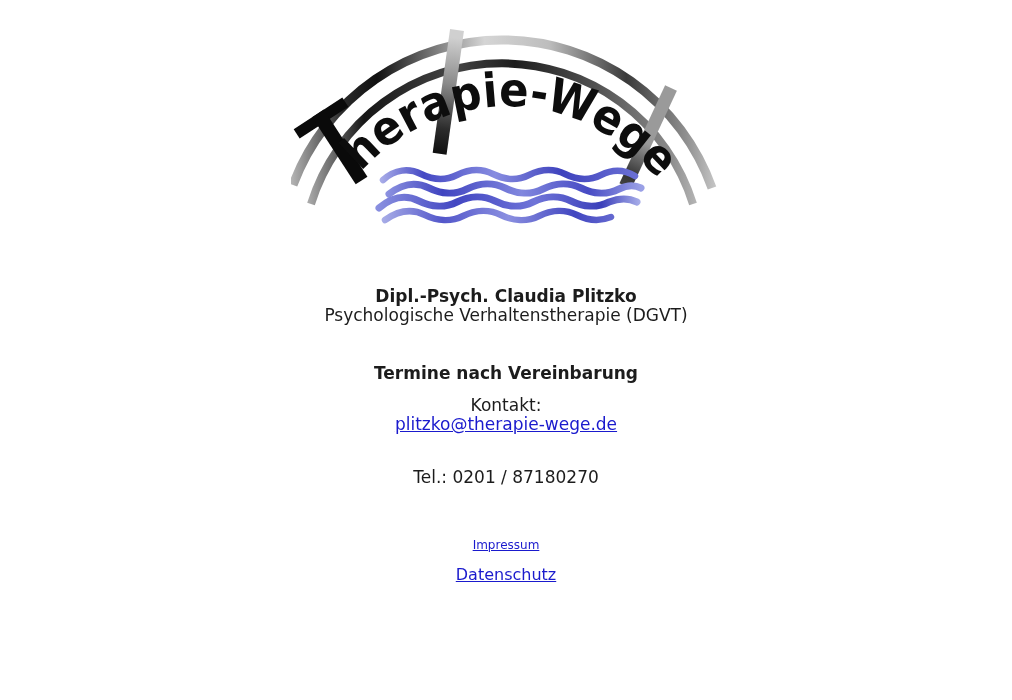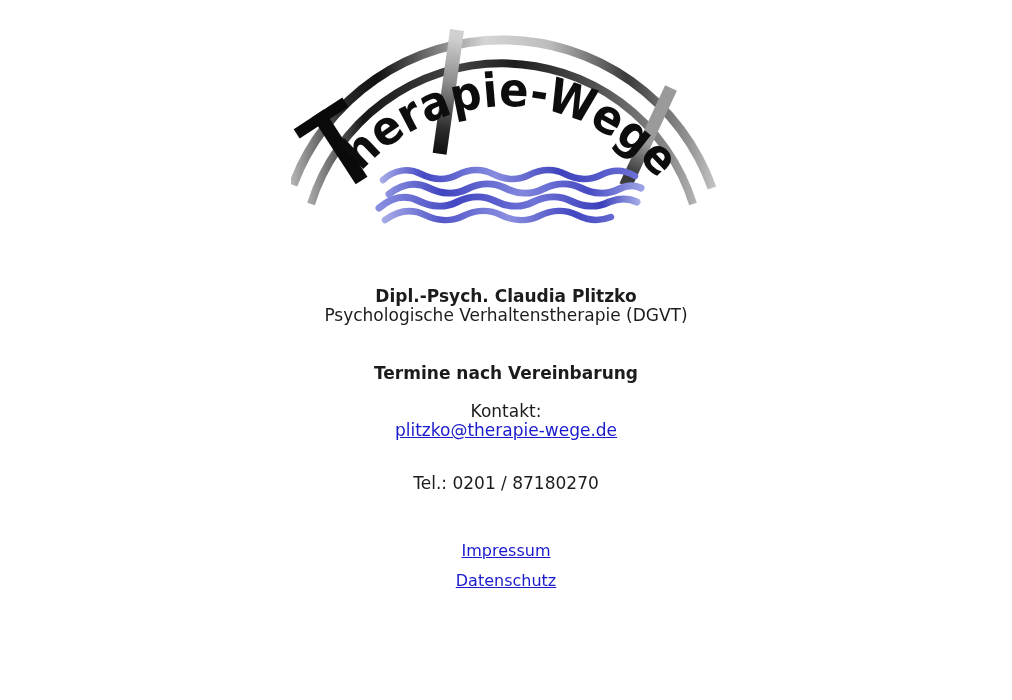--- a/index.html
+++ b/index.html
@@ -8,23 +8,23 @@
     background: #ffffff; overflow: hidden; text-align: center;
     font-family: "DejaVu Sans", sans-serif;
     font-size: 17px; line-height: 19px; color: #1c1c1c;
   }
   .logo-wrap { margin-top: 22px; height: 212px; }
   .logo-wrap svg { display: block; margin: 0 auto; }
   p { margin: 0; padding: 0; }
   .intro       { margin-top: 53px; }
   .practice    { margin-top: 37px; }
   .appointment { margin-top: 39px; }
-  .contact     { margin-top: 19px; }
+  .contact     { margin-top: 13px; }
   .phone       { margin-top: 34px; }
-  .footer-link-1 { margin-top: 48px; font-size: 16px; line-height: 20px; }
+  .footer-link-1 { margin-top: 48px; font-size: 12px; line-height: 20px; }
   .footer-link-2 { margin-top: 10px; font-size: 16px; line-height: 20px; }
   b { font-weight: bold; }
   a { color: #1a1acd; text-decoration: underline; cursor: pointer; }
   a.email { font-weight: normal; }
 </style>
 </head>
 <body>
 
 <div class="page">
 

